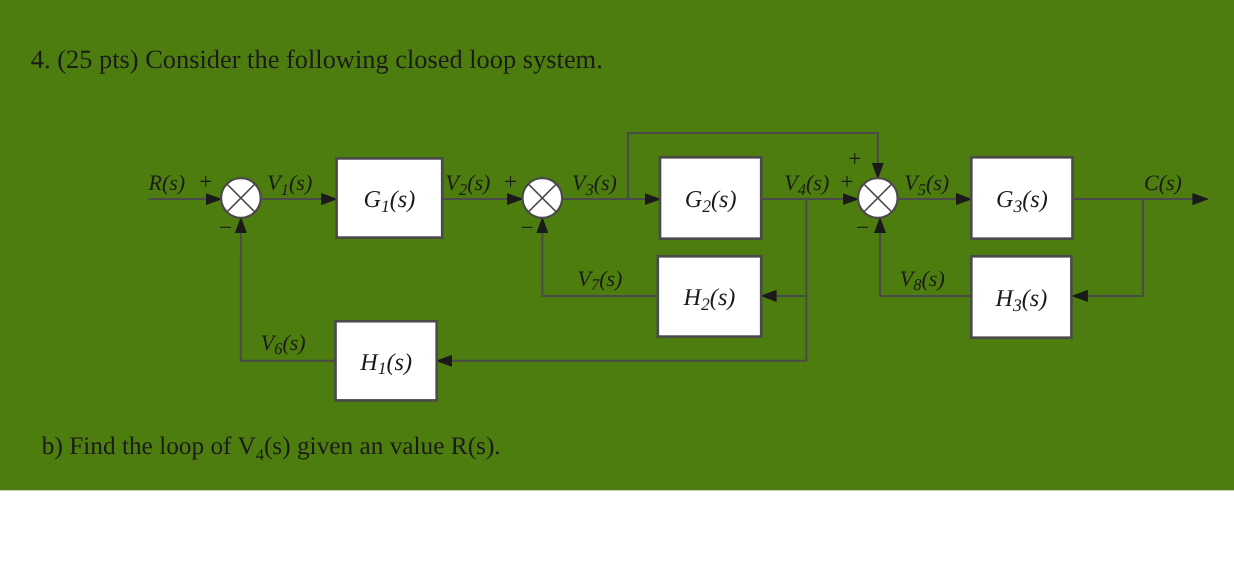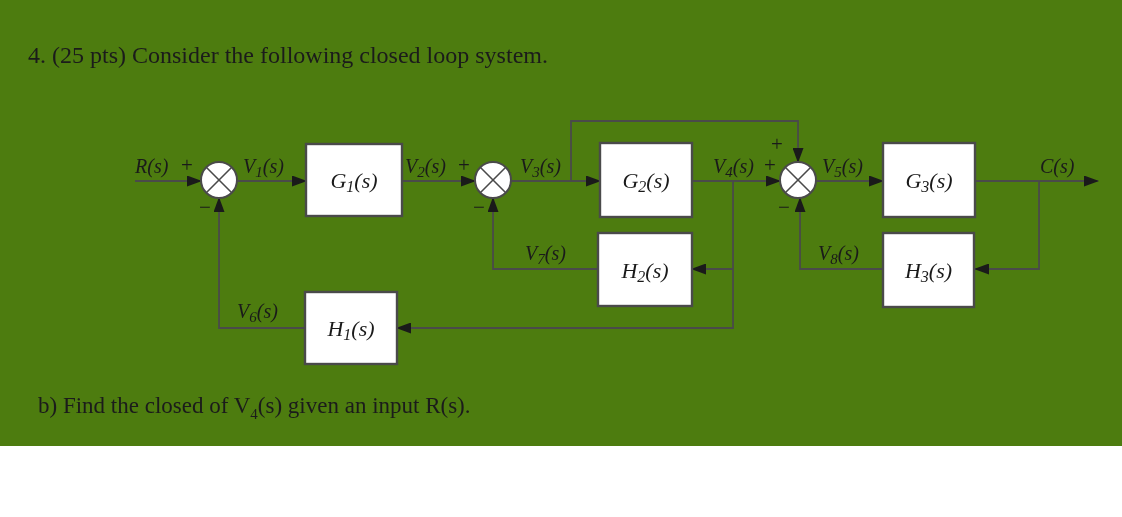--- a/index.html
+++ b/index.html
@@ -125,17 +125,17 @@
         <text x="464" y="172" text-anchor="middle" font-size="21" fill="#1a1a1a" class="sign">+</text>
         <text x="479" y="214" text-anchor="middle" font-size="21" fill="#1a1a1a" class="sign">−</text>
         <text x="770" y="172" text-anchor="middle" font-size="21" fill="#1a1a1a" class="sign">+</text>
         <text x="777" y="151" text-anchor="middle" font-size="21" fill="#1a1a1a" class="sign">+</text>
         <text x="784" y="214" text-anchor="middle" font-size="21" fill="#1a1a1a" class="sign">−</text>
       </g>
   </svg>
 
   <div class="questions">
     <div>
-      <span>b) Find the closed of V</span><sub>4</sub><span>(s) given an input R(s).</span>
+      <span>b) Find the loop of V</span><sub>4</sub><span>(s) given an value R(s).</span>
     </div>
   </div>
 
 </div>
 
 </body></html>

